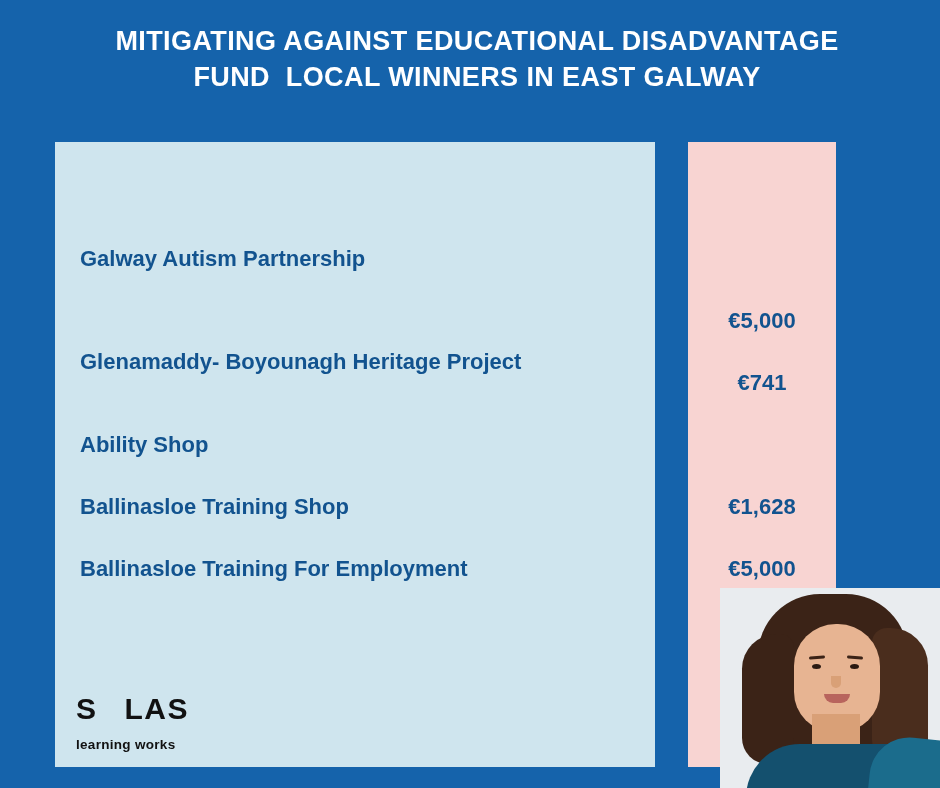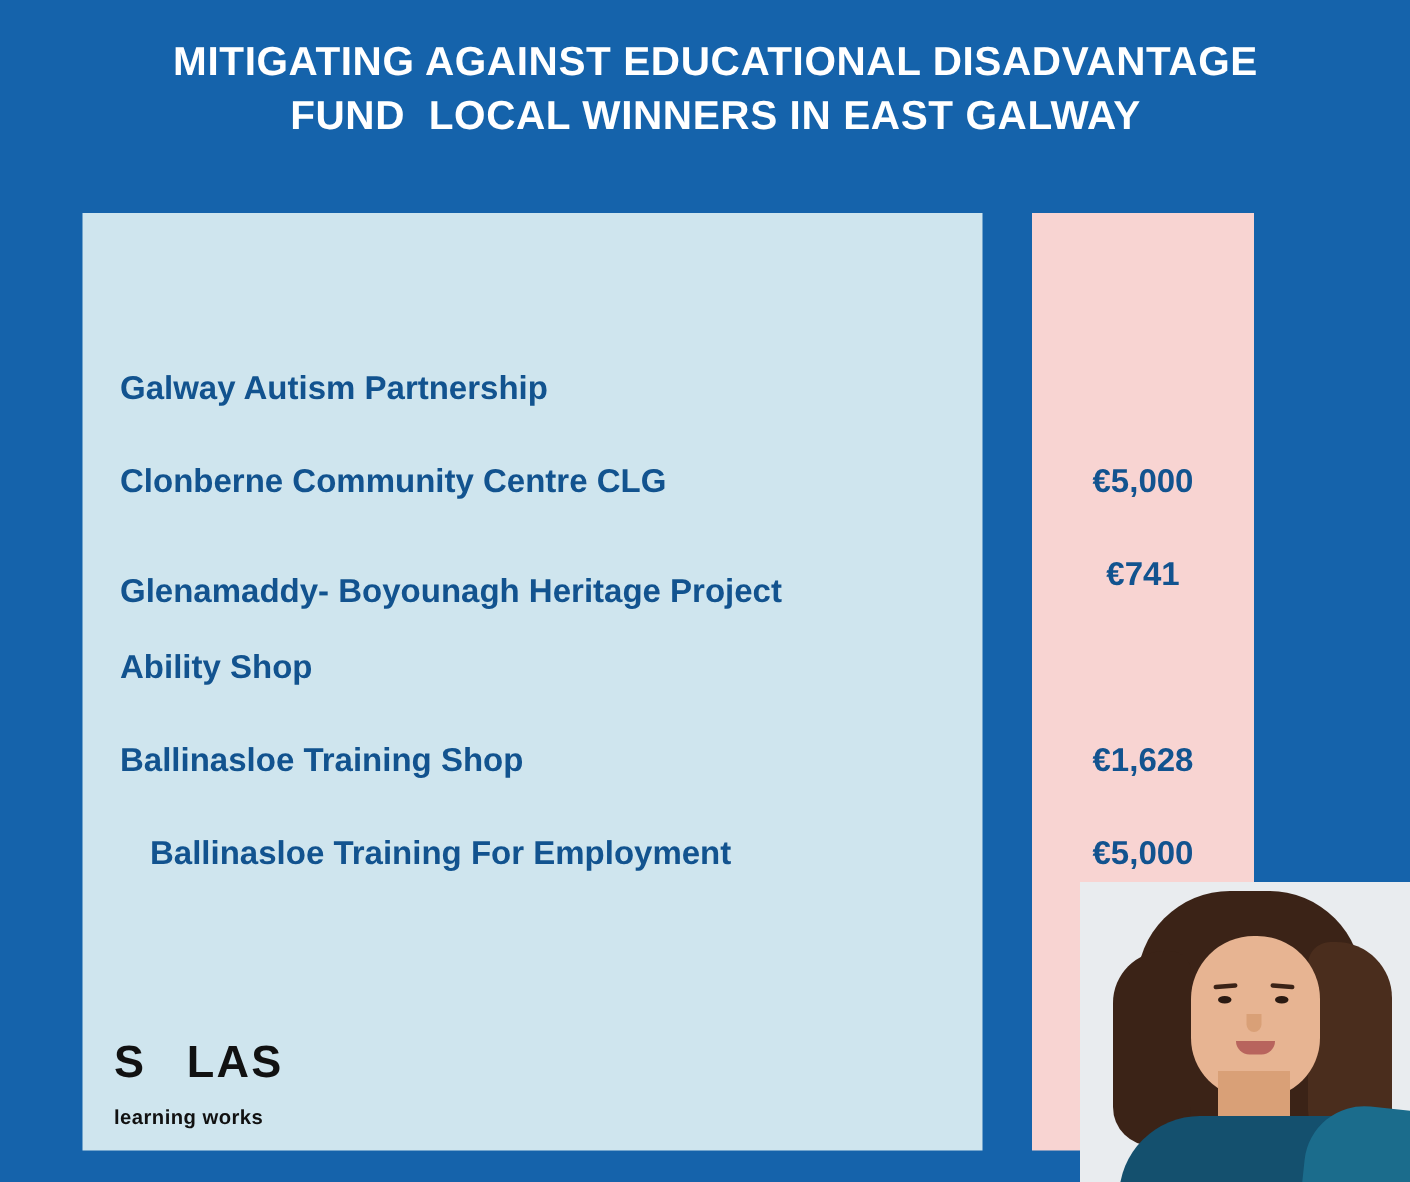--- a/index.html
+++ b/index.html
@@ -261,46 +261,43 @@
 
   <div class="names-panel"></div>
   <div class="amounts-panel"></div>
 
   <div class="rows">
 
     <div class="row row-name" style="top:239px;">
       <span>Galway Autism Partnership</span>
     </div>
 
-    <div class="row row-name" style="top:301px;">
-      <span>Clonberne Community Centre CLG</span>
-    </div>
     <div class="row row-amount" style="top:301px;">
       <span>€5,000</span>
     </div>
 
-    <div class="row row-name" style="top:374px;">
+    <div class="row row-name" style="top:342px;">
       <span>Glenamaddy- Boyounagh Heritage Project</span>
     </div>
     <div class="row row-amount" style="top:363px;">
       <span>€741</span>
     </div>
 
     <div class="row row-name" style="top:425px;">
       <span>Ability Shop</span>
     </div>
 
     <div class="row row-name" style="top:487px;">
       <span>Ballinasloe Training Shop</span>
     </div>
     <div class="row row-amount" style="top:487px;">
       <span>€1,628</span>
     </div>
 
-    <div class="row row-name" style="top:549px;margin-left:20px;">
+    <div class="row row-name" style="top:549px;">
       <span>Ballinasloe Training For Employment</span>
     </div>
     <div class="row row-amount" style="top:549px;">
       <span>€5,000</span>
     </div>
 
   </div>
 
   <div class="logo">
     <div class="logo-word">

